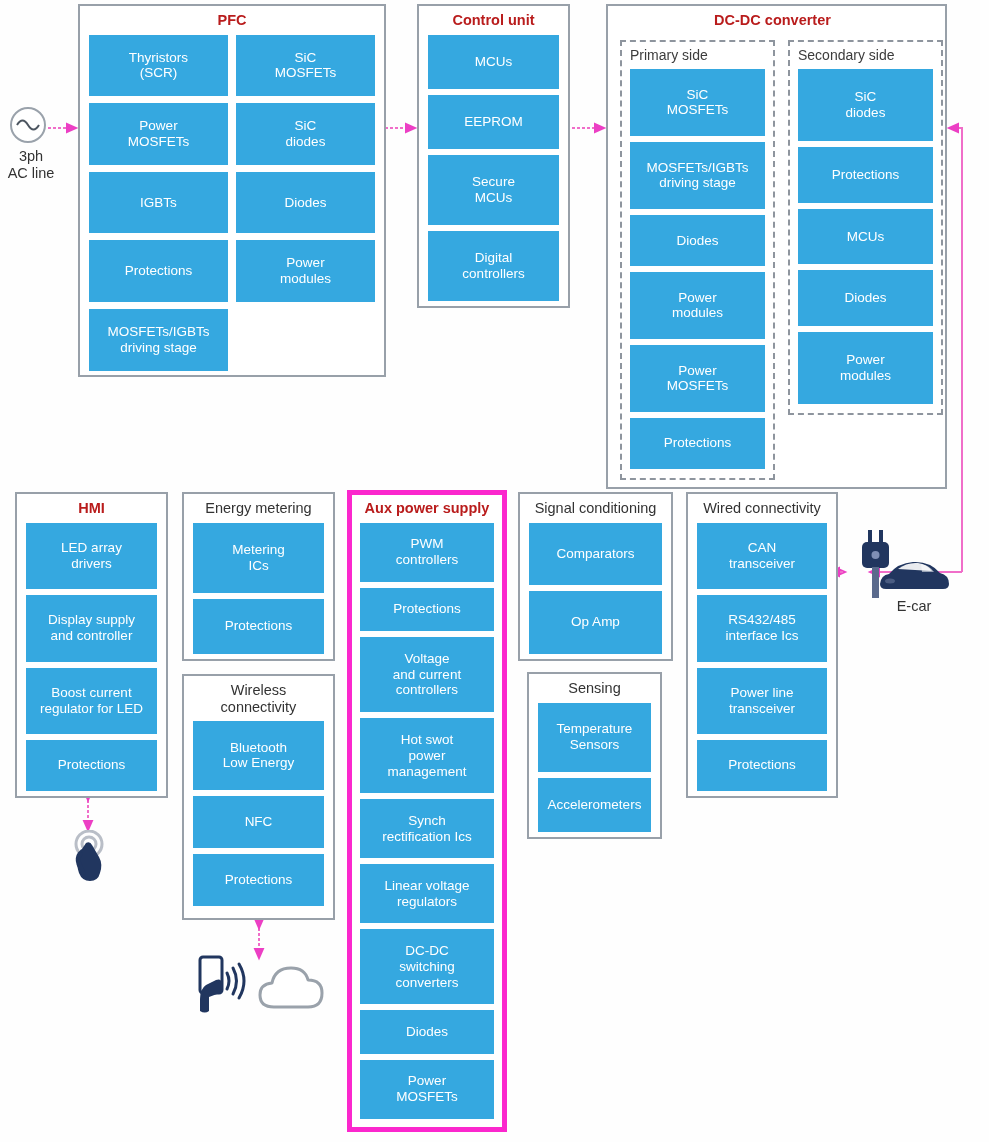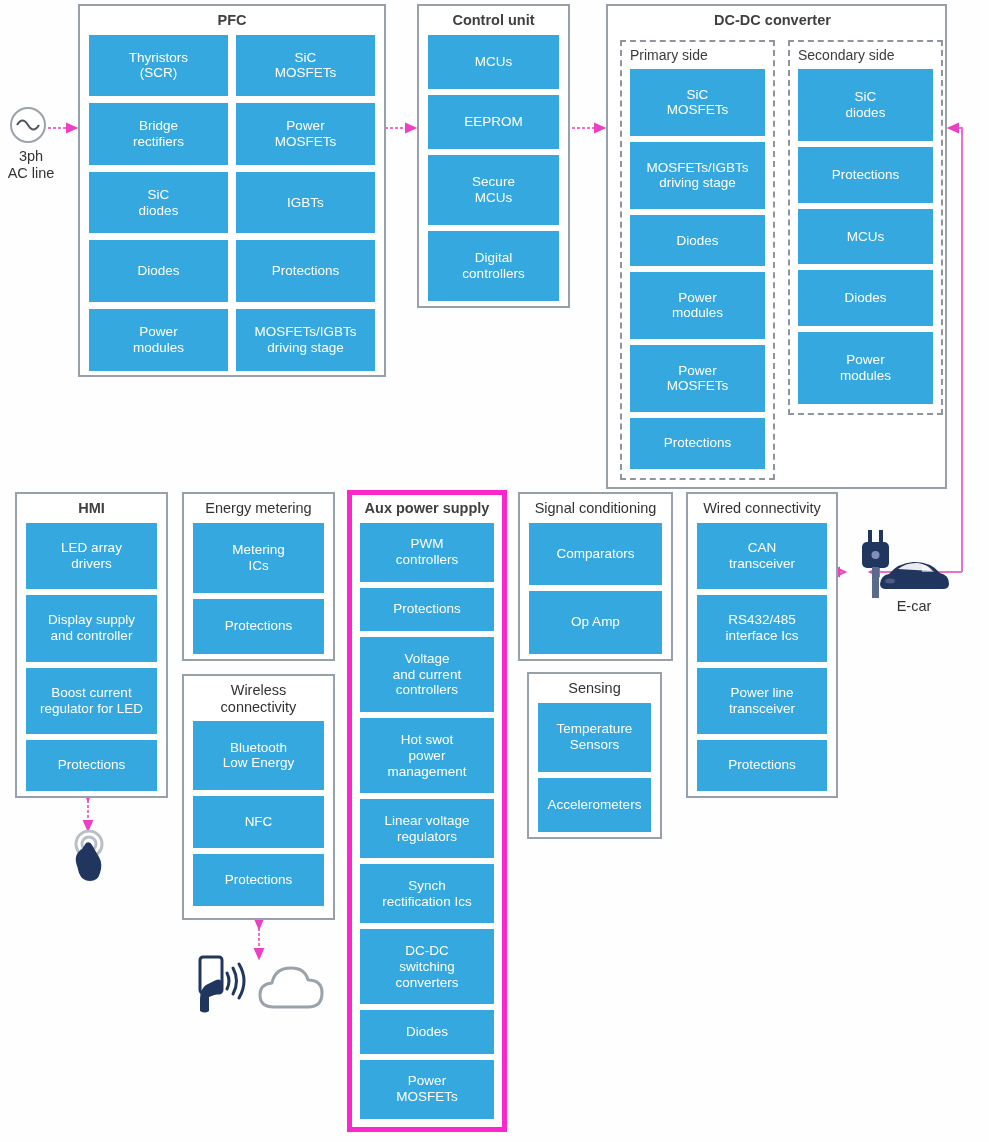--- a/index.html
+++ b/index.html
@@ -21,21 +21,21 @@
     border: 2px solid #98a0a9;
     background: #ffffff;
     padding: 6px 9px 9px 9px;
   }
   .panel.highlight {
     border: 5px solid #fb27cd;
   }
   .panel-title {
     text-align: center;
     font-size: 14.5px;
-    color: #404040;
+    color: #b91c1c;
     font-weight: bold;
     line-height: 1.15;
     margin-bottom: 6px;
     white-space: pre-line;
   }
   .panel-title.light { font-weight: normal; color: #333; }
   
   .cells { display: flex; flex-direction: column; gap: 6px; height: calc(100% - 26px); }
   .cell {
     background: #35a8e0;
@@ -124,22 +124,20 @@
   <div class="label" style="left:0px;top:148px;width:62px;">3ph
 AC line</div>
 
   <div class="panel" style="left:78px;top:4px;width:308px;height:373px;">
     <div class="panel-title">PFC</div>
     <div style="display:grid;grid-template-columns:1fr 1fr;grid-auto-rows:1fr;gap:7px 8px;height:336px;">
       <div class="cell">Thyristors
 (SCR)</div>
       <div class="cell">SiC
 MOSFETs</div>
-      <div class="cell">Bridge
-rectifiers</div>
       <div class="cell">Power
 MOSFETs</div>
       <div class="cell">SiC
 diodes</div>
       <div class="cell">IGBTs</div>
       <div class="cell">Diodes</div>
       <div class="cell">Protections</div>
       <div class="cell">Power
 modules</div>
       <div class="cell">MOSFETs/IGBTs
@@ -230,24 +228,24 @@
     <div class="cells" style="height:596px;">
       <div class="cell">PWM
 controllers</div>
       <div class="cell">Protections</div>
       <div class="cell">Voltage
 and current
 controllers</div>
       <div class="cell">Hot swot
 power
 management</div>
+      <div class="cell">Synch
+rectification Ics</div>
       <div class="cell">Linear voltage
 regulators</div>
-      <div class="cell">Synch
-rectification Ics</div>
       <div class="cell">DC-DC
 switching
 converters</div>
       <div class="cell">Diodes</div>
       <div class="cell">Power
 MOSFETs</div>
     </div>
   </div>
 
   <div class="panel" style="left:518px;top:492px;width:155px;height:169px;">

